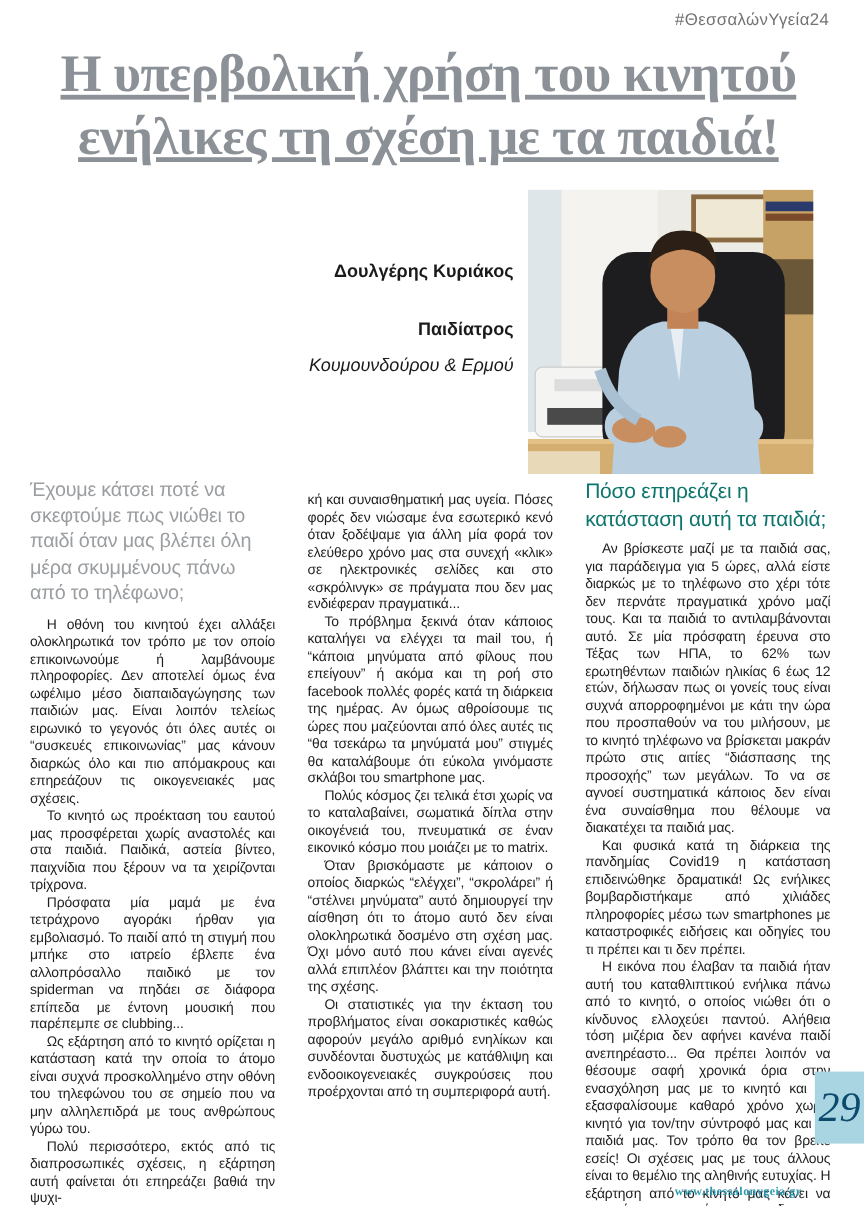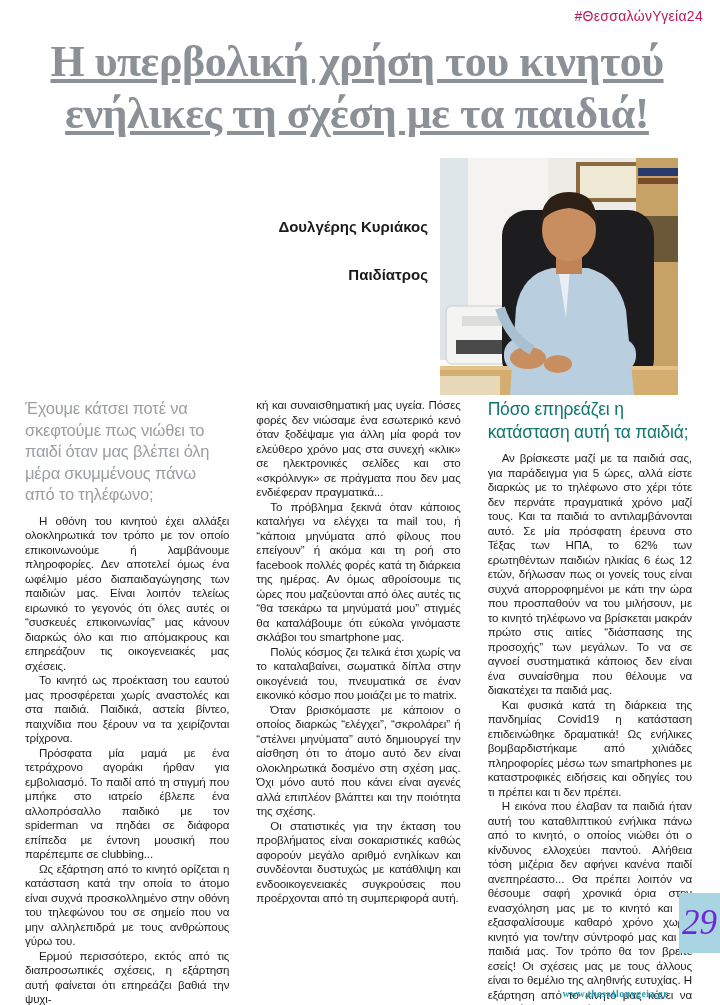--- a/index.html
+++ b/index.html
@@ -1,22 +1,22 @@
 <!DOCTYPE html>
 <html lang="el"><head>
 <meta charset="utf-8">
 <style>
   html,body{margin:0;padding:0;background:#ffffff;}
   .page{
     position:relative;width:720px;height:1005px;background:#ffffff;
     overflow:hidden;font-family:"Liberation Sans",sans-serif;
   }
   .hashtag{
-    position:absolute;top:8px;right:17px;
-    font-size:14px;color:#be185d;letter-spacing:.3px;
+    position:absolute;top:8px;right:29px;
+    font-size:14px;color:#737373;letter-spacing:.3px;
   }
   .title{
     position:absolute;top:36px;left:12px;width:690px;
     text-align:center;font-family:"Liberation Serif",serif;
     font-weight:bold;font-size:44px;line-height:1.18;color:#8b9196;
     letter-spacing:-.5px;margin:0;text-decoration:underline;
   }
   
   .photo{position:absolute;left:440px;top:158px;width:238px;height:237px;overflow:hidden;}
   .photo svg{display:block;}
@@ -36,30 +36,30 @@
     letter-spacing:-.2px;
   }
   .subhead{
     margin:0 0 7px 0;font-size:17.5px;line-height:23px;color:#0f766e;
     font-weight:normal;letter-spacing:-.2px;
   }
   .body-p{
     margin:0;font-size:11.6px;line-height:14.5px;color:#1e1e1e;
     text-align:justify;text-indent:14px;letter-spacing:-.12px;
   }
-  .body-p.noindent{text-indent:0;}
+  .body-p.noindent{text-indent:0;margin-top:12px;}
   
   .pagenum-box{
     position:absolute;left:679px;top:893px;width:41px;height:60px;
     background:#a9d4e2;display:flex;align-items:center;
     justify-content:flex-start;padding-left:3px;box-sizing:border-box;
   }
   .pagenum-box span{
     font-family:"Liberation Serif",serif;font-style:italic;
-    font-size:35px;color:#6d28d9;
+    font-size:35px;color:#0c4a6e;
   }
   .website{
     position:absolute;right:52px;bottom:6px;
     font-family:"Liberation Serif",serif;font-weight:bold;
     font-size:10px;color:#2e9aaf;letter-spacing:.4px;
   }
 </style>
 </head>
 <body>
 
@@ -104,31 +104,32 @@
       <rect x="64" y="180" width="132" height="34" rx="16" fill="#b9cede"></rect>
       <ellipse cx="88" cy="200" rx="18" ry="11" fill="#c98e60"></ellipse>
       <ellipse cx="118" cy="206" rx="14" ry="9" fill="#c98e60"></ellipse>
       <path d="M60 150 Q70 180 92 192" stroke="#a8c0d2" stroke-width="10" fill="none"></path>
     </svg>
   </div>
 
   <div class="author">
     <div class="a-name">Δουλγέρης Κυριάκος</div>
     <div class="a-prof">Παιδίατρος</div>
+    <div class="a-addr">Κουμουνδούρου &amp; Ερμού</div>
   </div>
 
   <div class="cols">
     <div class="col">
       <p class="intro">Έχουμε κάτσει ποτέ να σκεφτούμε πως νιώθει το παιδί όταν μας βλέπει όλη μέρα σκυμμένους πάνω από το τηλέφωνο;</p>
       <div>
           <p class="body-p">Η οθόνη του κινητού έχει αλλάξει ολοκληρωτικά τον τρόπο με τον οποίο επικοινωνούμε ή λαμβάνουμε πληροφορίες. Δεν αποτελεί όμως ένα ωφέλιμο μέσο διαπαιδαγώγησης των παιδιών μας. Είναι λοιπόν τελείως ειρωνικό το γεγονός ότι όλες αυτές οι “συσκευές επικοινωνίας” μας κάνουν διαρκώς όλο και πιο απόμακρους και επηρεάζουν τις οικογενειακές μας σχέσεις.</p>
           <p class="body-p">Το κινητό ως προέκταση του εαυτού μας προσφέρεται χωρίς αναστολές και στα παιδιά. Παιδικά, αστεία βίντεο, παιχνίδια που ξέρουν να τα χειρίζονται τρίχρονα.</p>
           <p class="body-p">Πρόσφατα μία μαμά με ένα τετράχρονο αγοράκι ήρθαν για εμβολιασμό. Το παιδί από τη στιγμή που μπήκε στο ιατρείο έβλεπε ένα αλλοπρόσαλλο παιδικό με τον spiderman να πηδάει σε διάφορα επίπεδα με έντονη μουσική που παρέπεμπε σε clubbing...</p>
           <p class="body-p">Ως εξάρτηση από το κινητό ορίζεται η κατάσταση κατά την οποία το άτομο είναι συχνά προσκολλημένο στην οθόνη του τηλεφώνου του σε σημείο που να μην αλληλεπιδρά με τους ανθρώπους γύρω του.</p>
-          <p class="body-p">Ερμού περισσότερο, εκτός από τις διαπροσωπικές σχέσεις, η εξάρτηση αυτή φαίνεται ότι επηρεάζει βαθιά την ψυχι-</p>
+          <p class="body-p">Πολύ περισσότερο, εκτός από τις διαπροσωπικές σχέσεις, η εξάρτηση αυτή φαίνεται ότι επηρεάζει βαθιά την ψυχι-</p>
         </div>
     </div>
     <div class="col">
       <div>
           <p class="body-p noindent">κή και συναισθηματική μας υγεία. Πόσες φορές δεν νιώσαμε ένα εσωτερικό κενό όταν ξοδέψαμε για άλλη μία φορά τον ελεύθερο χρόνο μας στα συνεχή «κλικ» σε ηλεκτρονικές σελίδες και στο «σκρόλινγκ» σε πράγματα που δεν μας ενδιέφεραν πραγματικά...</p>
           <p class="body-p">Το πρόβλημα ξεκινά όταν κάποιος καταλήγει να ελέγχει τα mail του, ή “κάποια μηνύματα από φίλους που επείγουν” ή ακόμα και τη ροή στο facebook πολλές φορές κατά τη διάρκεια της ημέρας. Αν όμως αθροίσουμε τις ώρες που μαζεύονται από όλες αυτές τις “θα τσεκάρω τα μηνύματά μου” στιγμές θα καταλάβουμε ότι εύκολα γινόμαστε σκλάβοι του smartphone μας.</p>
           <p class="body-p">Πολύς κόσμος ζει τελικά έτσι χωρίς να το καταλαβαίνει, σωματικά δίπλα στην οικογένειά του, πνευματικά σε έναν εικονικό κόσμο που μοιάζει με το matrix.</p>
           <p class="body-p">Όταν βρισκόμαστε με κάποιον ο οποίος διαρκώς “ελέγχει”, “σκρολάρει” ή “στέλνει μηνύματα” αυτό δημιουργεί την αίσθηση ότι το άτομο αυτό δεν είναι ολοκληρωτικά δοσμένο στη σχέση μας. Όχι μόνο αυτό που κάνει είναι αγενές αλλά επιπλέον βλάπτει και την ποιότητα της σχέσης.</p>
           <p class="body-p">Οι στατιστικές για την έκταση του προβλήματος είναι σοκαριστικές καθώς αφορούν μεγάλο αριθμό ενηλίκων και συνδέονται δυστυχώς με κατάθλιψη και ενδοοικογενειακές συγκρούσεις που προέρχονται από τη συμπεριφορά αυτή.</p>
         </div>

